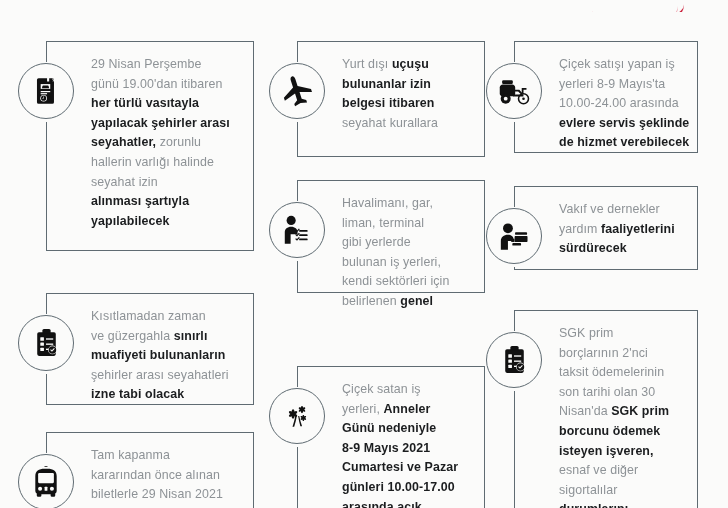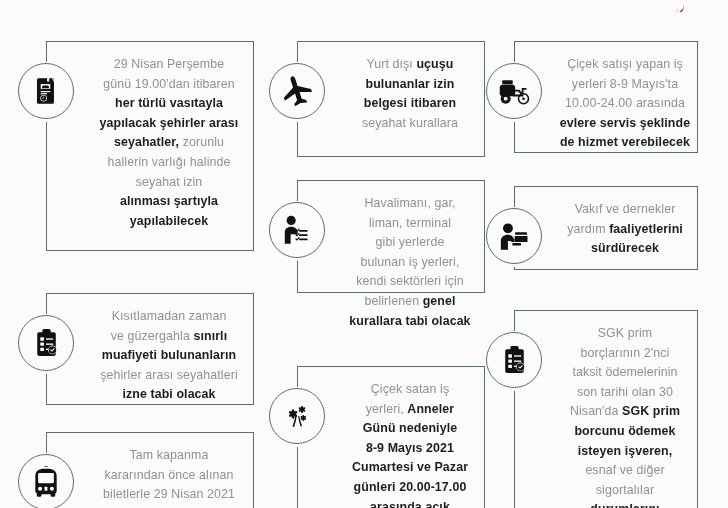--- a/index.html
+++ b/index.html
@@ -48,21 +48,20 @@
     border-bottom: 4px solid #e2445c;
     transform: rotate(-5deg);
     opacity: .55;
   }
 
   
   .card {
     position: absolute;
     border: 1.6px solid #5f6b72;
     background: transparent;
-    text-align: center;
   }
   .card-body {
     font-size: 12.4px;
     line-height: 19.6px;
     color: #8d9296;
     letter-spacing: .1px;
   }
   .card-body b { color: #1b1d1f; font-weight: 700; }
 
   
@@ -207,21 +206,20 @@
       </div>
       <div class="card" style="left: 297px; top: 180px; width: 188px; height: 113px;">
         <div class="notch" style="top: 20px; height: 60px;"></div>
         <div class="card-body" style="position: absolute; left: 44px; top: 13px; right: 6px;">
           <div><span>Havalimanı, gar,</span></div>
           <div><span>liman, terminal</span></div>
           <div><span>gibi yerlerde</span></div>
           <div><span>bulunan iş yerleri,</span></div>
           <div><span>kendi sektörleri için</span></div>
           <div><span>belirlenen </span><b>genel</b></div>
-          <div><b>kurallara tabi olacak</b></div>
         </div>
       </div>
       <div class="icon-badge" style="width: 56px; height: 56px; left: 269px; top: 202px;">
     <svg viewBox="0 0 64 64" width="34" height="34" aria-hidden="true">
       <g fill="#111">
         <circle cx="21" cy="14" r="8.6"></circle>
         <path d="M21 26c-7.3 0-12 4.2-12 10.3V58h11V40h13V36.3C33 30.2 28.3 26 21 26z"></path>
         <rect x="36" y="32" width="16" height="3.4" rx="1.2"></rect>
         <rect x="36" y="40" width="16" height="3.4" rx="1.2"></rect>
         <rect x="36" y="48" width="16" height="3.4" rx="1.2"></rect>
@@ -232,21 +230,21 @@
     </svg>
       </div>
       <div class="card" style="left: 297px; top: 366px; width: 188px; height: 152px;">
         <div class="notch" style="top: 20px; height: 60px;"></div>
         <div class="card-body" style="position: absolute; left: 44px; top: 13px; right: 6px;">
           <div><span>Çiçek satan iş</span></div>
           <div><span>yerleri, </span><b>Anneler</b></div>
           <div><b>Günü nedeniyle</b></div>
           <div><b>8-9 Mayıs 2021</b></div>
           <div><b>Cumartesi ve Pazar</b></div>
-          <div><b>günleri 20.00-17.00</b></div>
+          <div><b>günleri 10.00-17.00</b></div>
           <div><b>arasında açık</b></div>
         </div>
       </div>
       <div class="icon-badge" style="width: 56px; height: 56px; left: 269px; top: 388px;">
     <svg viewBox="0 0 64 64" width="36" height="36" aria-hidden="true">
       <g fill="#111">
         <path d="M29 31c-1 7-3 14-5 20h3c2-7 4-14 5-21z"></path>
         <path d="M36 32c1 6 3 12 5 18h-3c-2-6-3-12-4-18z"></path>
         <g transform="translate(20,20)">
           <path d="M5 0c1.6 0 2.6 1.8 2.3 4.2 2-1.4 4.1-1.5 4.9-.2.8 1.4-.3 3.2-2.5 4.3 2.2 1.1 3.3 2.9 2.5 4.3-.8 1.3-2.9 1.2-4.9-.2C7.6 14.8 6.6 16.6 5 16.6S2.4 14.8 2.7 12.4c-2 1.4-4.1 1.5-4.9.2-.8-1.4.3-3.2 2.5-4.3C-1.9 7.2-3 5.4-2.2 4c.8-1.3 2.9-1.2 4.9.2C2.4 1.8 3.4 0 5 0z"></path>

